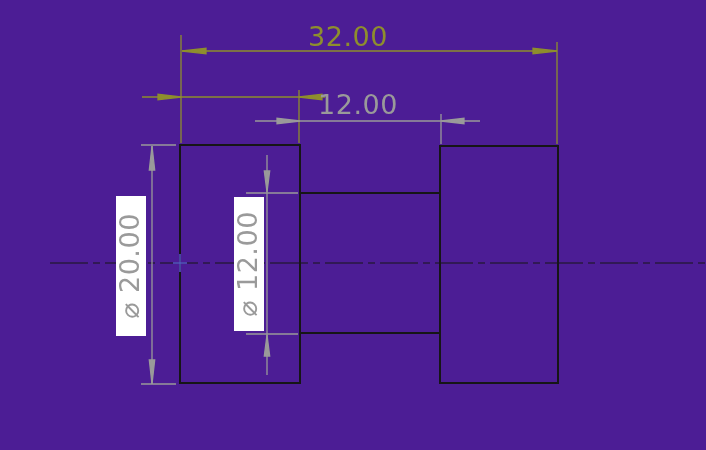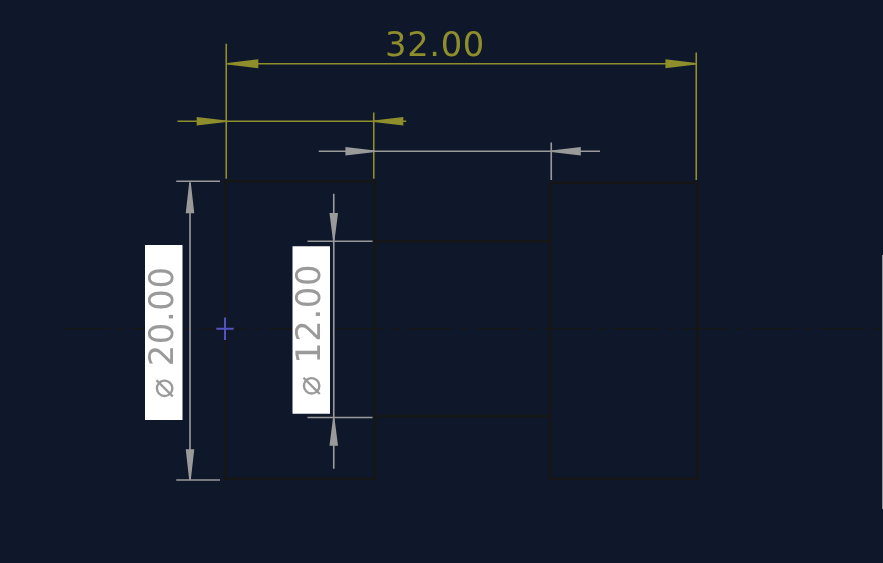--- a/index.html
+++ b/index.html
@@ -1,19 +1,19 @@
 <!DOCTYPE html>
 <html><head>
 <meta charset="utf-8">
 <style>
   html,body{margin:0;padding:0;background:#ffffff;}
   .canvas{
     position:relative;
     width:706px;height:450px;
-    background:#0f172a;
+    background:#4c1d95;
     overflow:hidden;
     font-family:"DejaVu Sans", sans-serif;
   }
   svg.geom{position:absolute;left:0;top:0;}
   .dimtext{
     position:absolute;
     font-size:27px;
     line-height:28px;
     letter-spacing:0.5px;
     white-space:nowrap;
@@ -84,18 +84,19 @@
       <line x1="246" y1="334" x2="298" y2="334" fill="none"></line>
       <line x1="267" y1="155" x2="267" y2="375" fill="none"></line>
       <polygon points="267,192 264.3,171 269.7,171"></polygon>
       <polygon points="267,335 264.3,356 269.7,356"></polygon>
     </g>
   </svg>
 
   <div class="dimtext dim-olive" style="left:308px;top:23px;width:80px;">32.00</div>
 
 
+  <div class="dimtext dim-gray" style="left:318px;top:91px;width:80px;">12.00</div>
 
   <div class="dimtext dim-gray rot" style="left:61px;top:251px;width:140px;height:30px;">⌀ 20.00</div>
 
   <div class="dimtext dim-gray rot" style="left:182px;top:249px;width:134px;height:30px;">⌀ 12.00</div>
 
 </div>
 
 </body></html>

